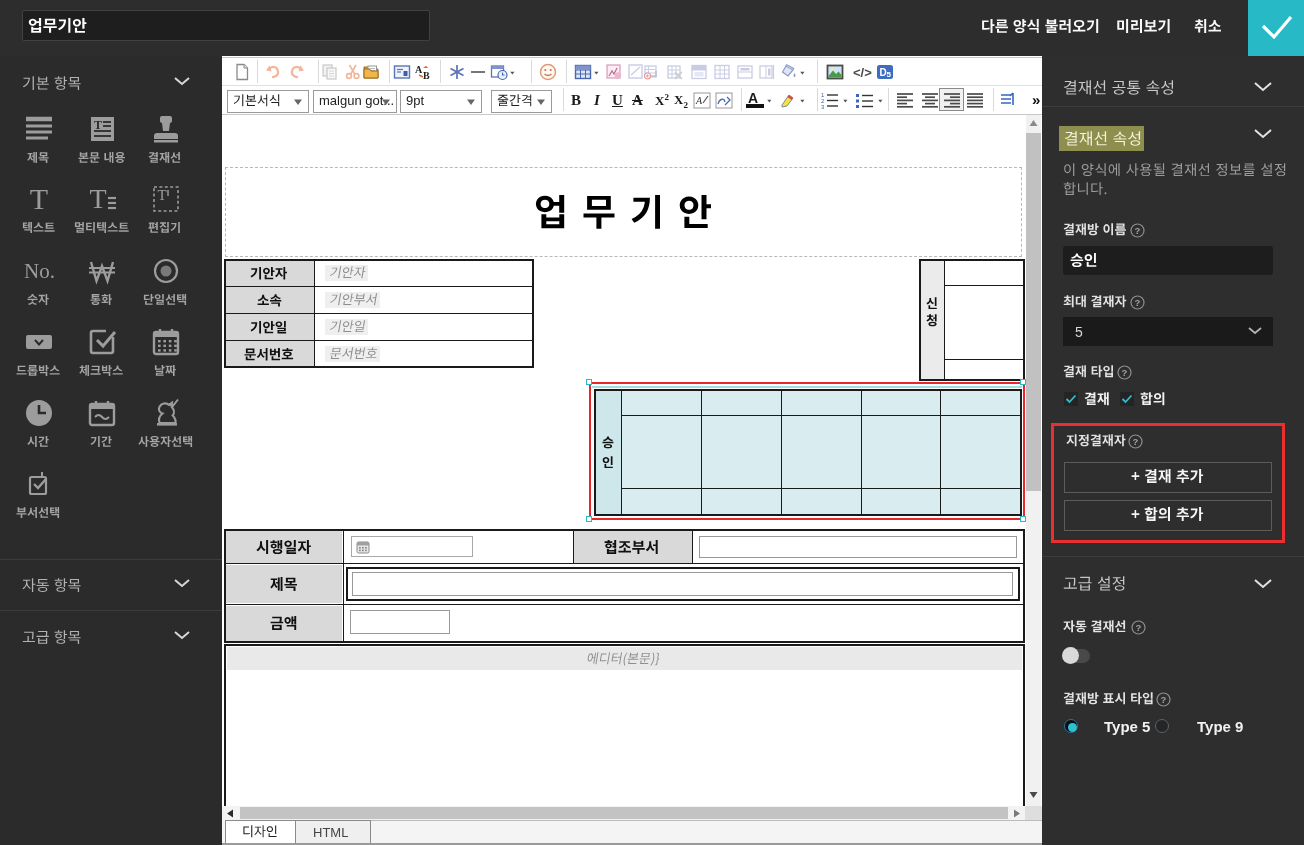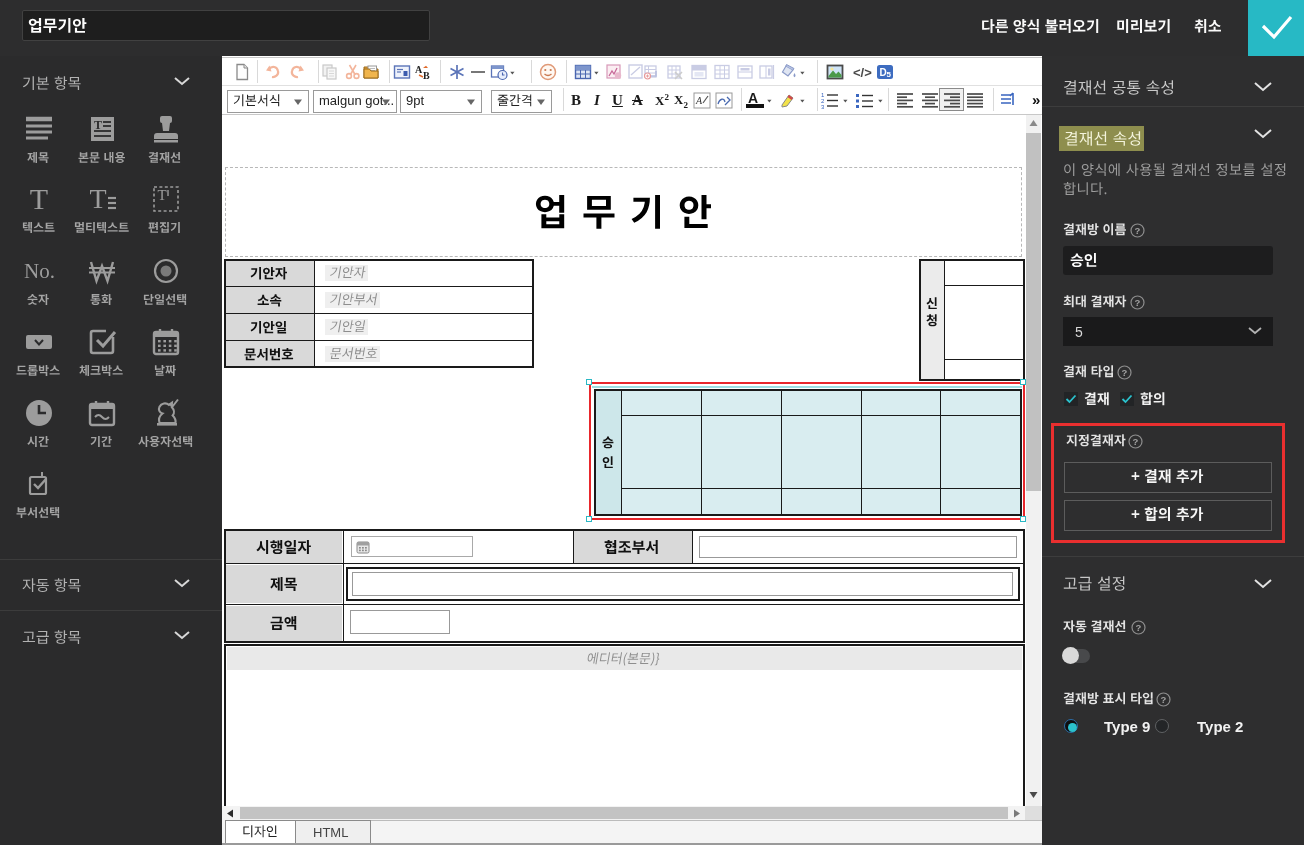--- a/index.html
+++ b/index.html
@@ -732,15 +732,15 @@
 <div class="a" style="left:1062px;top:647px;width:17px;height:17px;background:#d9d9d9;border-radius:50%"></div>
 <svg style="position:absolute;left:1063px;top:692px" width="92" height="15" viewBox="0 -10.7 92 14.1">
       <path d="M8.9 -10.9H10.6V-4.8H8.9ZM4.9 -10.4H6.7Q6.7 -8.8 6.1 -7.7Q5.5 -6.5 4.3 -5.7Q3.1 -5.0 1.2 -4.6L0.7 -6.0Q2.2 -6.3 3.1 -6.8Q4.0 -7.3 4.4 -8.0Q4.9 -8.7 4.9 -9.5ZM1.4 -10.4H5.6V-9.1H1.4ZM6.3 -9.4H9.1V-8.1H6.3ZM6.2 -7.0H9.0V-5.7H6.2ZM2.7 -4.4H10.6V-1.1H4.4V0.4H2.7V-2.4H8.9V-3.1H2.7ZM2.7 -0.3H10.8V1.0H2.7Z M21.3 -10.9H22.9V1.1H21.3ZM19.8 -6.3H21.8V-4.9H19.8ZM18.7 -10.7H20.3V0.6H18.7ZM14.6 -9.0H16.0V-8.0Q16.0 -6.8 15.8 -5.8Q15.7 -4.8 15.4 -3.9Q15.1 -3.0 14.6 -2.3Q14.1 -1.6 13.3 -1.1L12.3 -2.5Q13.2 -3.0 13.7 -3.8Q14.2 -4.7 14.4 -5.7Q14.6 -6.8 14.6 -8.0ZM15.0 -9.0H16.3V-8.0Q16.3 -6.9 16.5 -5.9Q16.8 -4.9 17.3 -4.1Q17.8 -3.4 18.7 -2.9L17.7 -1.6Q16.7 -2.1 16.1 -3.1Q15.5 -4.1 15.2 -5.3Q15.0 -6.6 15.0 -8.0ZM12.6 -9.7H18.1V-8.3H12.6Z M30.0 -3.5Q31.3 -3.5 32.2 -3.3Q33.1 -3.0 33.6 -2.5Q34.1 -1.9 34.1 -1.2Q34.1 -0.5 33.6 0.1Q33.1 0.6 32.2 0.9Q31.3 1.2 30.0 1.2Q28.7 1.2 27.8 0.9Q26.9 0.6 26.4 0.1Q25.9 -0.5 25.9 -1.2Q25.9 -1.9 26.4 -2.5Q26.9 -3.0 27.8 -3.3Q28.7 -3.5 30.0 -3.5ZM30.0 -2.2Q29.2 -2.2 28.7 -2.1Q28.2 -2.0 27.9 -1.7Q27.6 -1.5 27.6 -1.2Q27.6 -0.8 27.9 -0.6Q28.2 -0.4 28.7 -0.3Q29.2 -0.2 30.0 -0.2Q30.8 -0.2 31.3 -0.3Q31.8 -0.4 32.1 -0.6Q32.3 -0.8 32.3 -1.2Q32.3 -1.5 32.1 -1.7Q31.8 -2.0 31.3 -2.1Q30.8 -2.2 30.0 -2.2ZM32.2 -10.9H33.9V-3.8H32.2ZM33.4 -8.1H35.5V-6.7H33.4ZM24.8 -10.1H26.5V-8.6H28.9V-10.1H30.6V-4.5H24.8ZM26.5 -7.3V-5.8H28.9V-7.3Z M42.7 -4.3H44.4V-1.1H42.7ZM46.5 -4.3H48.2V-1.1H46.5ZM40.1 -1.6H51.0V-0.2H40.1ZM40.9 -9.9H50.1V-8.6H40.9ZM40.9 -5.2H50.0V-3.8H40.9ZM42.5 -8.8H44.3V-5.0H42.5ZM46.7 -8.8H48.4V-5.0H46.7Z M54.9 -10.0H56.4V-8.2Q56.4 -7.0 56.1 -6.0Q55.9 -4.9 55.5 -4.0Q55.1 -3.0 54.4 -2.3Q53.8 -1.6 52.9 -1.2L51.9 -2.6Q52.6 -3.0 53.2 -3.6Q53.8 -4.1 54.2 -4.9Q54.6 -5.6 54.7 -6.5Q54.9 -7.3 54.9 -8.2ZM55.3 -10.0H56.7V-8.2Q56.7 -7.4 56.9 -6.6Q57.0 -5.8 57.4 -5.0Q57.8 -4.3 58.4 -3.8Q58.9 -3.2 59.7 -2.9L58.7 -1.5Q57.8 -1.9 57.2 -2.6Q56.5 -3.2 56.1 -4.1Q55.7 -5.0 55.5 -6.1Q55.3 -7.1 55.3 -8.2ZM60.3 -10.9H62.0V1.2H60.3Z M68.1 -3.0H69.1Q70.1 -3.0 71.0 -3.0Q71.9 -3.0 72.7 -3.1Q73.6 -3.1 74.5 -3.3L74.6 -1.9Q73.7 -1.8 72.8 -1.7Q72.0 -1.6 71.0 -1.6Q70.1 -1.6 69.1 -1.6H68.1ZM68.1 -9.9H73.7V-8.5H69.8V-2.5H68.1ZM69.4 -6.5H73.6V-5.2H69.4ZM75.3 -10.9H77.0V1.2H75.3ZM76.7 -6.3H78.8V-4.9H76.7Z M87.8 -10.9H89.6V-4.4H87.8ZM81.6 -3.9H83.3V-2.8H87.9V-3.9H89.6V1.0H81.6ZM83.3 -1.4V-0.4H87.9V-1.4ZM83.0 -10.4Q84.0 -10.4 84.7 -10.0Q85.4 -9.7 85.9 -9.0Q86.3 -8.4 86.3 -7.6Q86.3 -6.7 85.9 -6.1Q85.4 -5.4 84.7 -5.1Q84.0 -4.7 83.0 -4.7Q82.1 -4.7 81.3 -5.1Q80.6 -5.4 80.2 -6.1Q79.7 -6.7 79.7 -7.6Q79.7 -8.4 80.2 -9.0Q80.6 -9.7 81.3 -10.0Q82.1 -10.4 83.0 -10.4ZM83.0 -9.0Q82.6 -9.0 82.2 -8.8Q81.8 -8.6 81.6 -8.3Q81.4 -8.0 81.4 -7.6Q81.4 -7.1 81.6 -6.8Q81.8 -6.5 82.2 -6.3Q82.6 -6.1 83.0 -6.1Q83.5 -6.1 83.8 -6.3Q84.2 -6.5 84.4 -6.8Q84.6 -7.1 84.6 -7.6Q84.6 -8.0 84.4 -8.3Q84.2 -8.6 83.8 -8.8Q83.5 -9.0 83.0 -9.0Z" fill="#e3e3e3"></path>
     </svg>
 <svg class="a" style="left:1156px;top:692px" width="15" height="15">
       <circle cx="7.5" cy="7.5" r="6.5" fill="none" stroke="#8e8e8e" stroke-width="1.2"></circle>
       <text x="7.5" y="11" text-anchor="middle" font-size="9.5" font-weight="bold" fill="#a2a2a2" font-family="Liberation Sans">?</text>
     </svg>
 <div class="a" style="left:1064px;top:719px;width:14px;height:14px;border-radius:50%;background:#0e0f10;border:1.5px solid #2d6ea8"></div>
 <div class="a" style="left:1068px;top:723px;width:9px;height:9px;border-radius:50%;background:#2bc2cd"></div>
-<div class="a" style="left:1104px;top:718px;font-size:15px;font-weight:bold;color:#f2f2f2">Type 9</div>
+<div class="a" style="left:1104px;top:718px;font-size:15px;font-weight:bold;color:#f2f2f2">Type 5</div>
 <div class="a" style="left:1155px;top:719px;width:14px;height:14px;border-radius:50%;background:#232527;border:1.5px solid #606264"></div>
-<div class="a" style="left:1197px;top:718px;font-size:15px;font-weight:bold;color:#f2f2f2">Type 2</div>
+<div class="a" style="left:1197px;top:718px;font-size:15px;font-weight:bold;color:#f2f2f2">Type 9</div>
 </div>
 </body></html>

